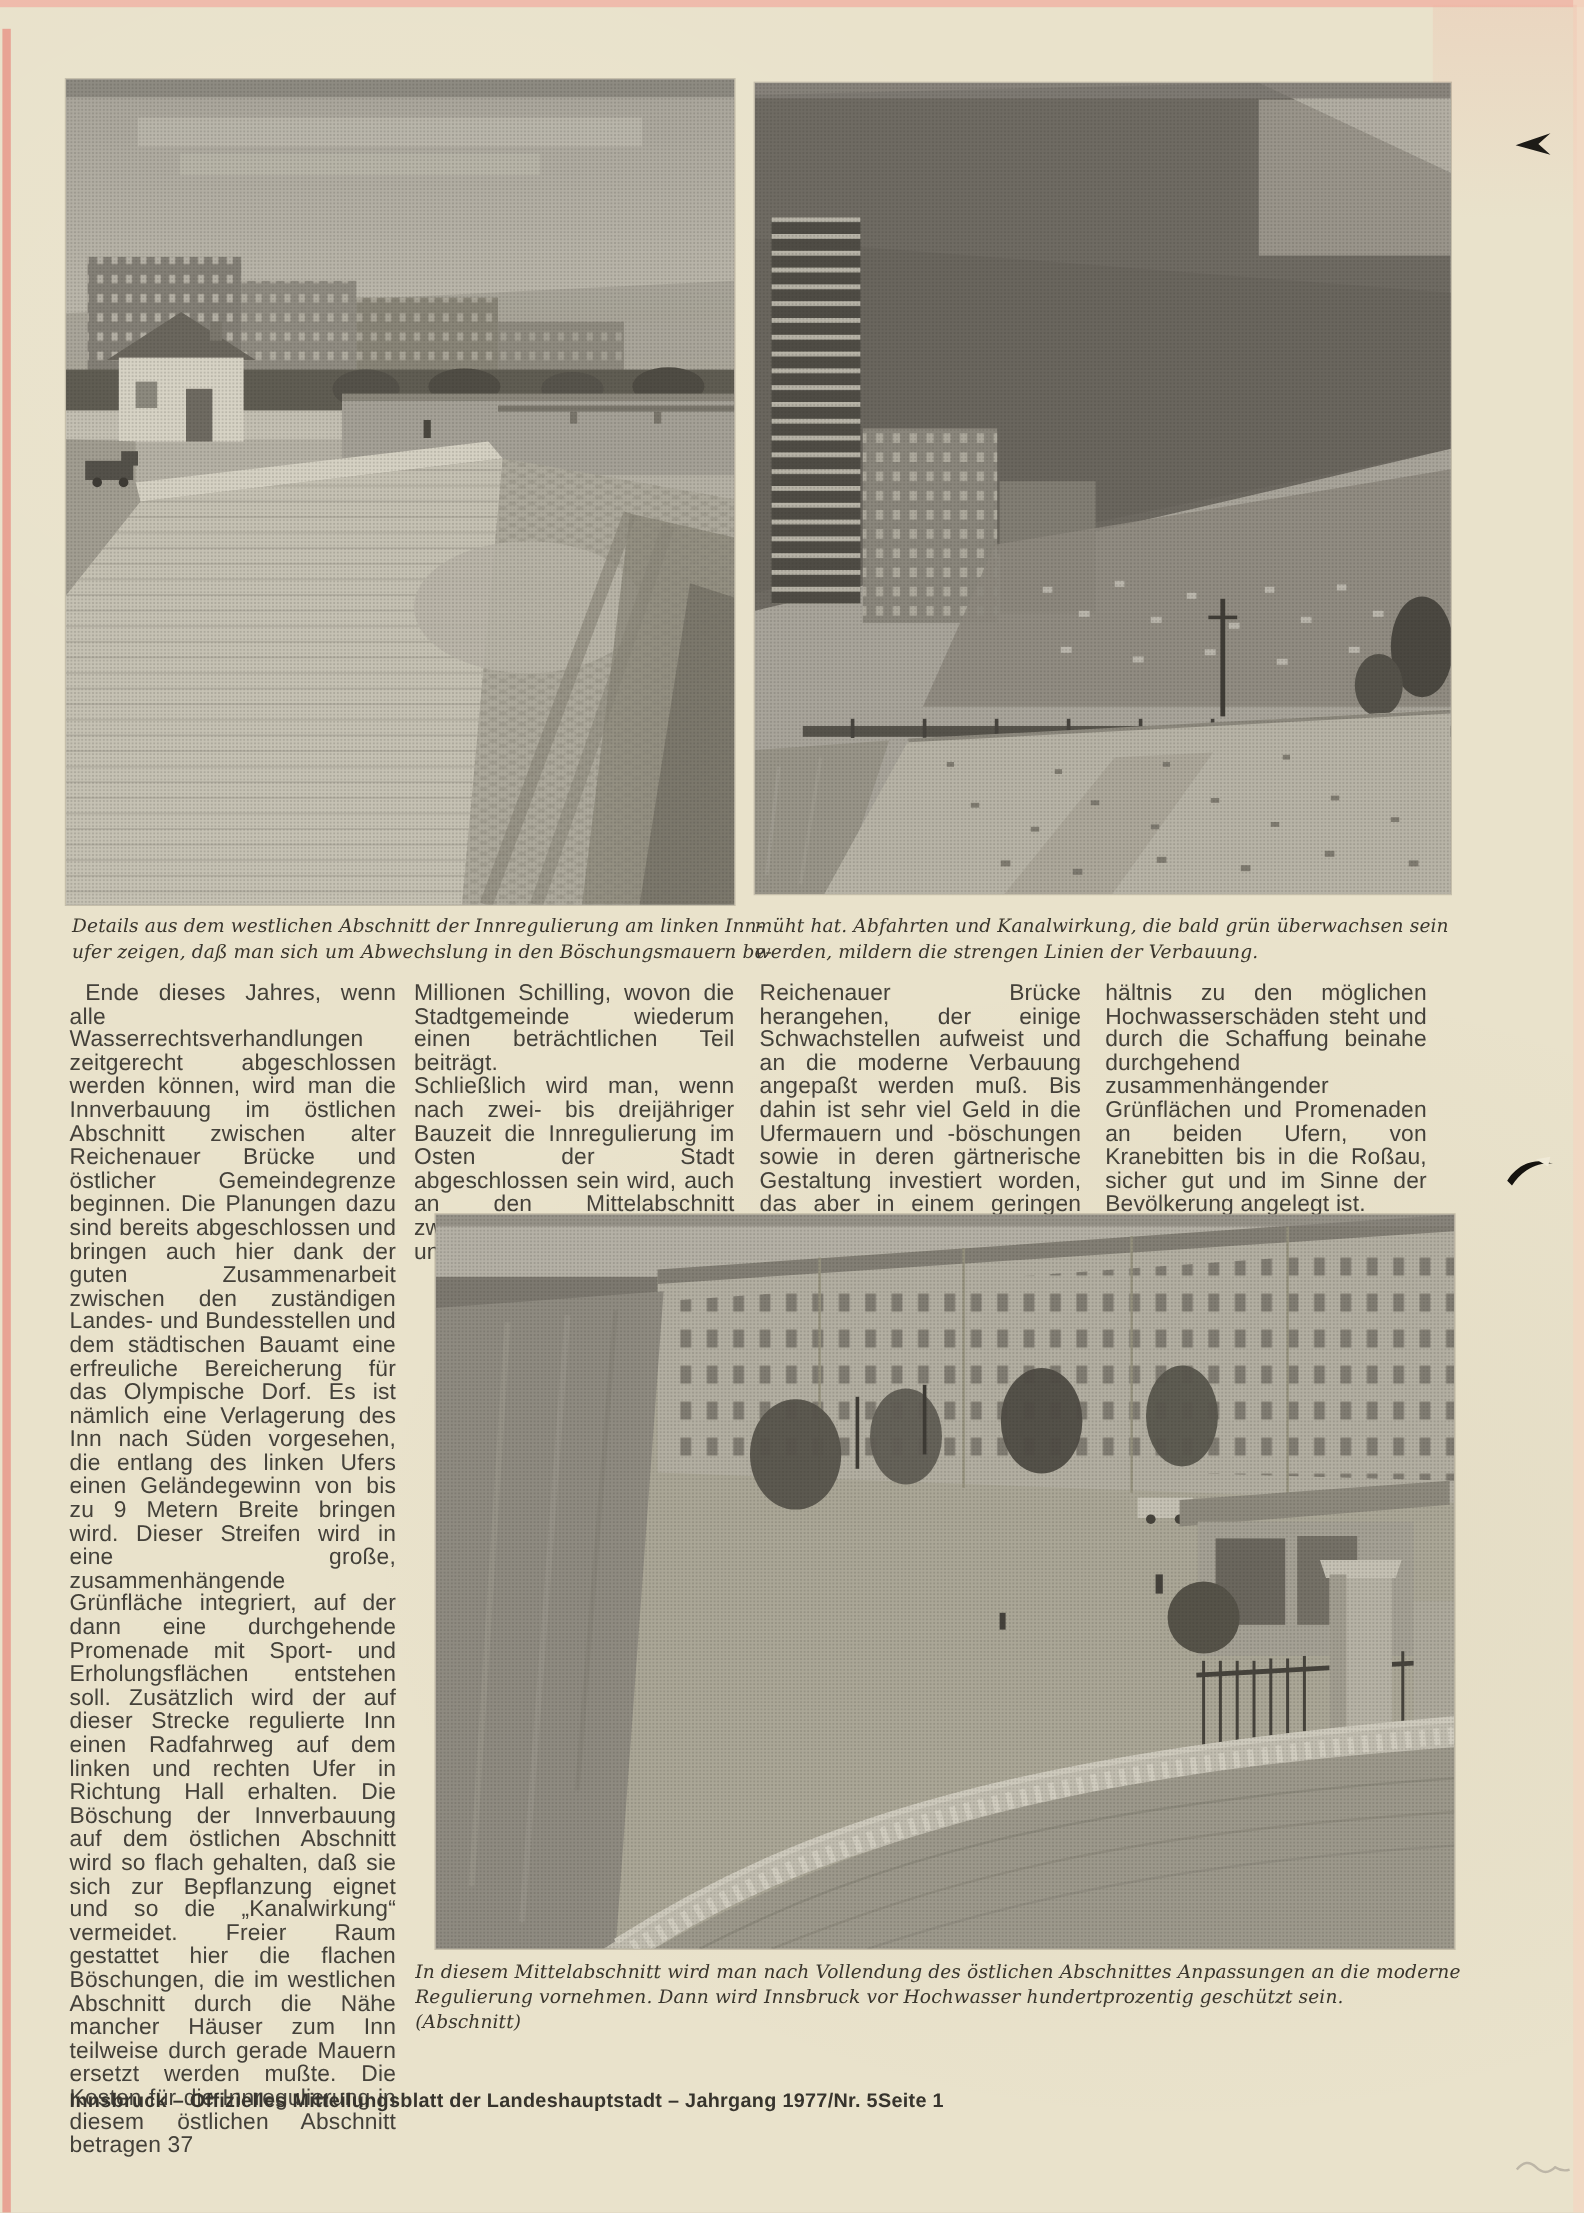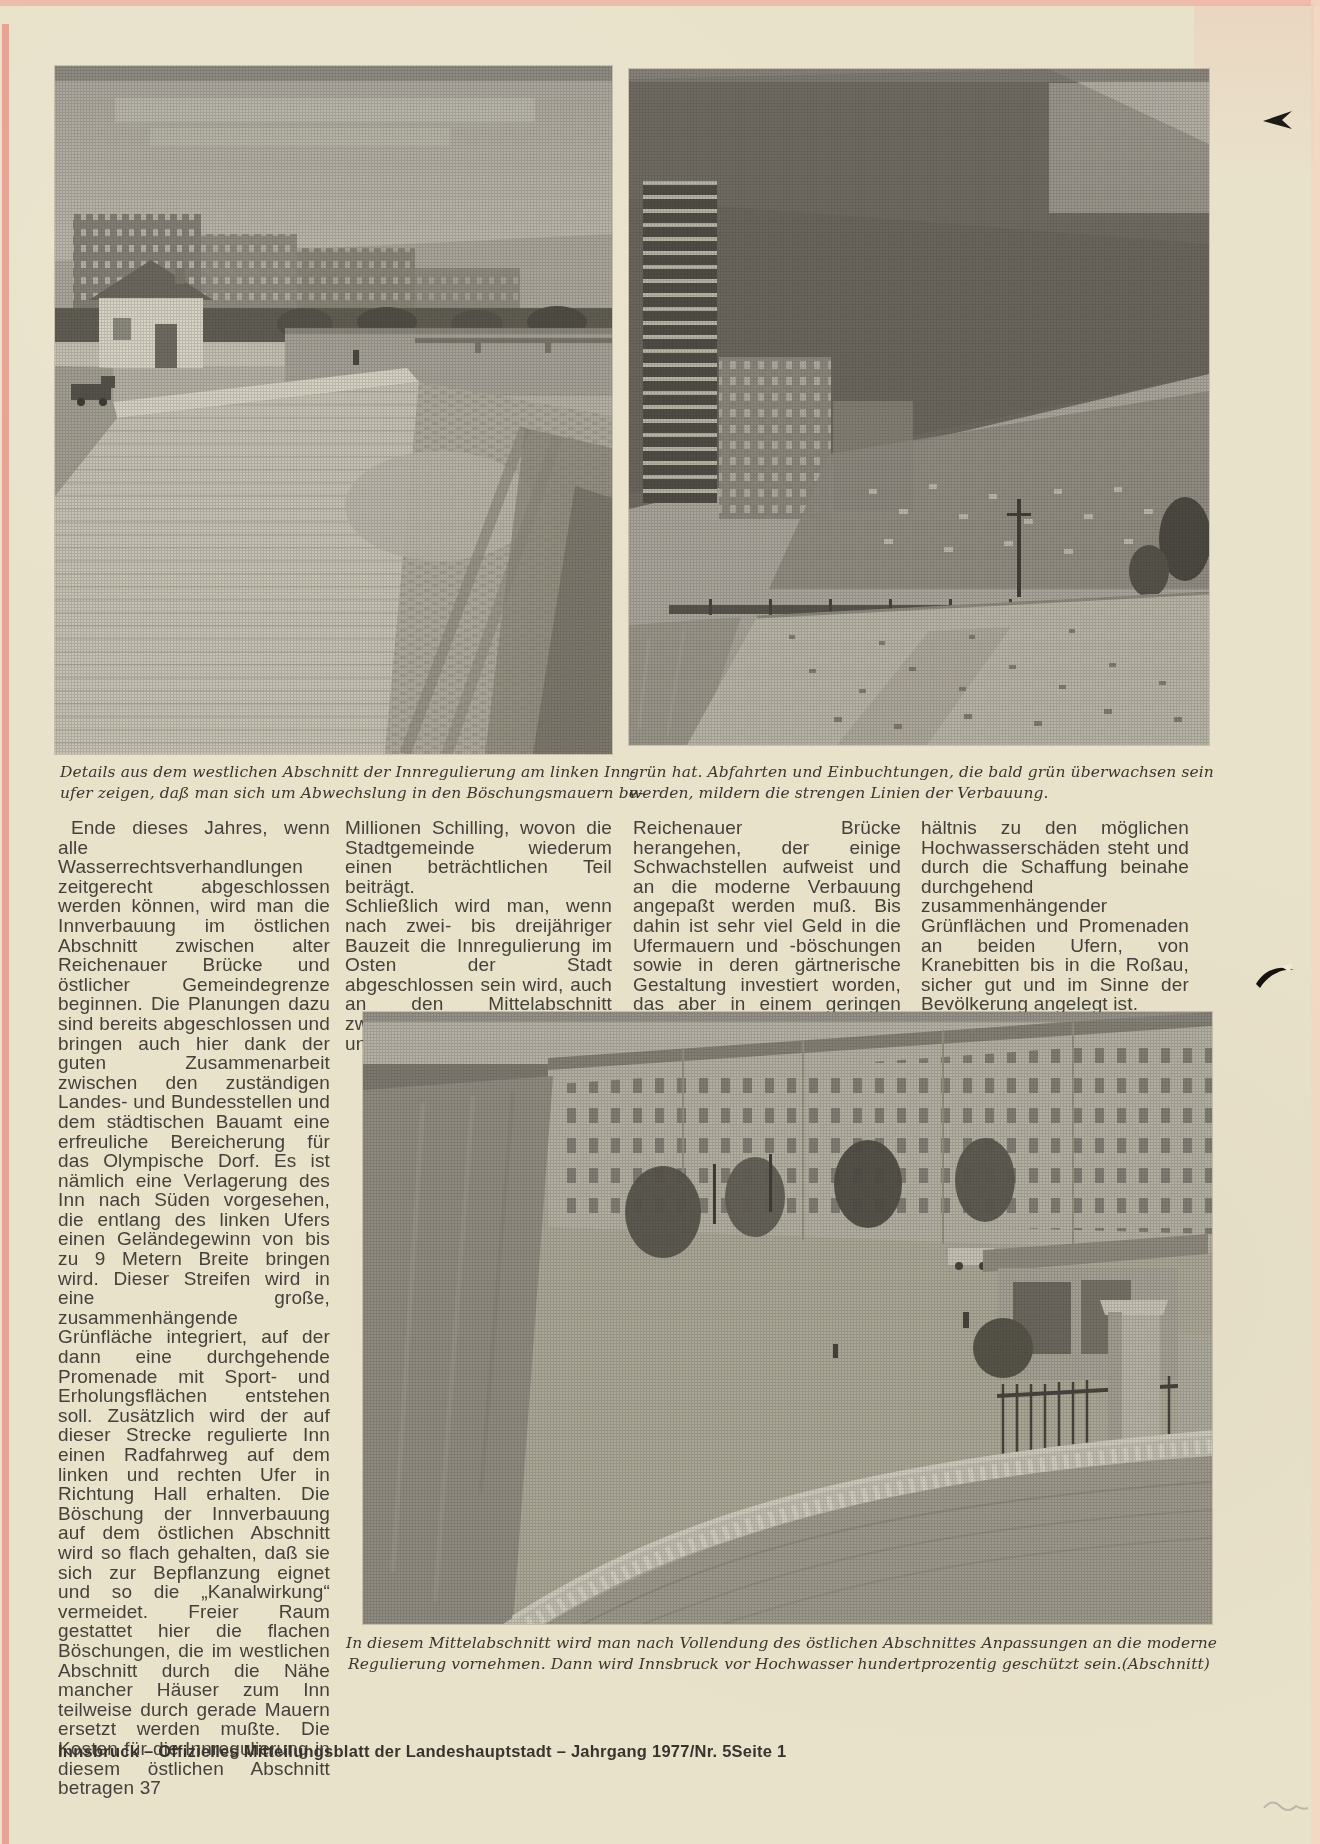--- a/index.html
+++ b/index.html
@@ -22,21 +22,21 @@
   .photo svg{display:block;width:100%;height:100%;}
   .photo::after{
     content:"";position:absolute;inset:0;pointer-events:none;
     background-image:radial-gradient(rgba(42,40,34,.16) 1px, rgba(0,0,0,0) 1.2px);
     background-size:3px 3px;
   }
   
   .cap{position:absolute;font-family:"DejaVu Serif","Liberation Serif",serif;font-style:italic;
        font-size:15.5px;line-height:21px;color:#3a362d;letter-spacing:.1px;}
   .cap .ln{white-space:nowrap;}
-  .cap-bottom .row3{display:flex;justify-content:center;}
+  .cap-bottom .row3{display:flex;justify-content:center;flex-direction:column;}
   
   .col{position:absolute;font-size:19px;line-height:19.6px;text-align:justify;
        letter-spacing:.15px;color:#44413a;hyphens:auto;-webkit-hyphens:auto;}
   .col p{margin:0;}
   .col p + p{margin-top:0;}
   .col .indent{text-indent:13px;}
   
   .footer{position:absolute;left:58px;top:1742px;width:1154px;display:flex;justify-content:flex-start;
           font-size:16.5px;font-weight:700;letter-spacing:.25px;color:#37342d;}
   
@@ -206,21 +206,21 @@
       </g>
     </svg>
   </div>
 
   <div class="cap" style="left:60px;top:762px;width:556px;">
     <div class="ln">Details aus dem westlichen Abschnitt der Innregulierung am linken Inn-</div>
     <div class="ln">ufer zeigen, daß man sich um Abwechslung in den Böschungsmauern be-</div>
   </div>
 
   <div class="cap" style="left:629px;top:762px;width:585px;">
-    <div class="ln">grün hat. Abfahrten und Einbuchtungen, die bald grün überwachsen sein</div>
+    <div class="ln">müht hat. Abfahrten und Kanalwirkung, die bald grün überwachsen sein</div>
     <div class="ln">werden, mildern die strengen Linien der Verbauung.</div>
   </div>
 
   <div class="col" style="left:58px;top:818px;width:272px;height:880px;">
     <p class="indent">Ende dieses Jahres, wenn alle Wasserrechtsverhandlungen zeitgerecht abgeschlossen werden können, wird man die Innverbauung im östlichen Abschnitt zwischen alter Reichenauer Brücke und östlicher Gemeindegrenze beginnen. Die Planungen dazu sind bereits abgeschlossen und bringen auch hier dank der guten Zusammenarbeit zwischen den zuständigen Landes- und Bundesstellen und dem städtischen Bauamt eine erfreuliche Bereicherung für das Olympische Dorf. Es ist nämlich eine Verlagerung des Inn nach Süden vorgesehen, die entlang des linken Ufers einen Geländegewinn von bis zu 9 Metern Breite bringen wird. Dieser Streifen wird in eine große, zusammenhängende Grünfläche integriert, auf der dann eine durchgehende Promenade mit Sport- und Erholungsflächen entstehen soll. Zusätzlich wird der auf dieser Strecke regulierte Inn einen Radfahrweg auf dem linken und rechten Ufer in Richtung Hall erhalten. Die Böschung der Innverbauung auf dem östlichen Abschnitt wird so flach gehalten, daß sie sich zur Bepflanzung eignet und so die „Kanalwirkung“ vermeidet. Freier Raum gestattet hier die flachen Böschungen, die im westlichen Abschnitt durch die Nähe mancher Häuser zum Inn teilweise durch gerade Mauern ersetzt werden mußte. Die Kosten für die Innregulierung in diesem östlichen Abschnitt betragen 37</p>
   </div>
   <div class="col" style="left:345px;top:818px;width:267px;height:190px;">
     <p>Millionen Schilling, wovon die Stadtgemeinde wiederum einen beträchtlichen Teil beiträgt.</p>
     <p>Schließlich wird man, wenn nach zwei- bis dreijähriger Bauzeit die Innregulierung im Osten der Stadt abgeschlossen sein wird, auch an den Mittelabschnitt zwischen Universitätsbrücke und</p>
   </div>

